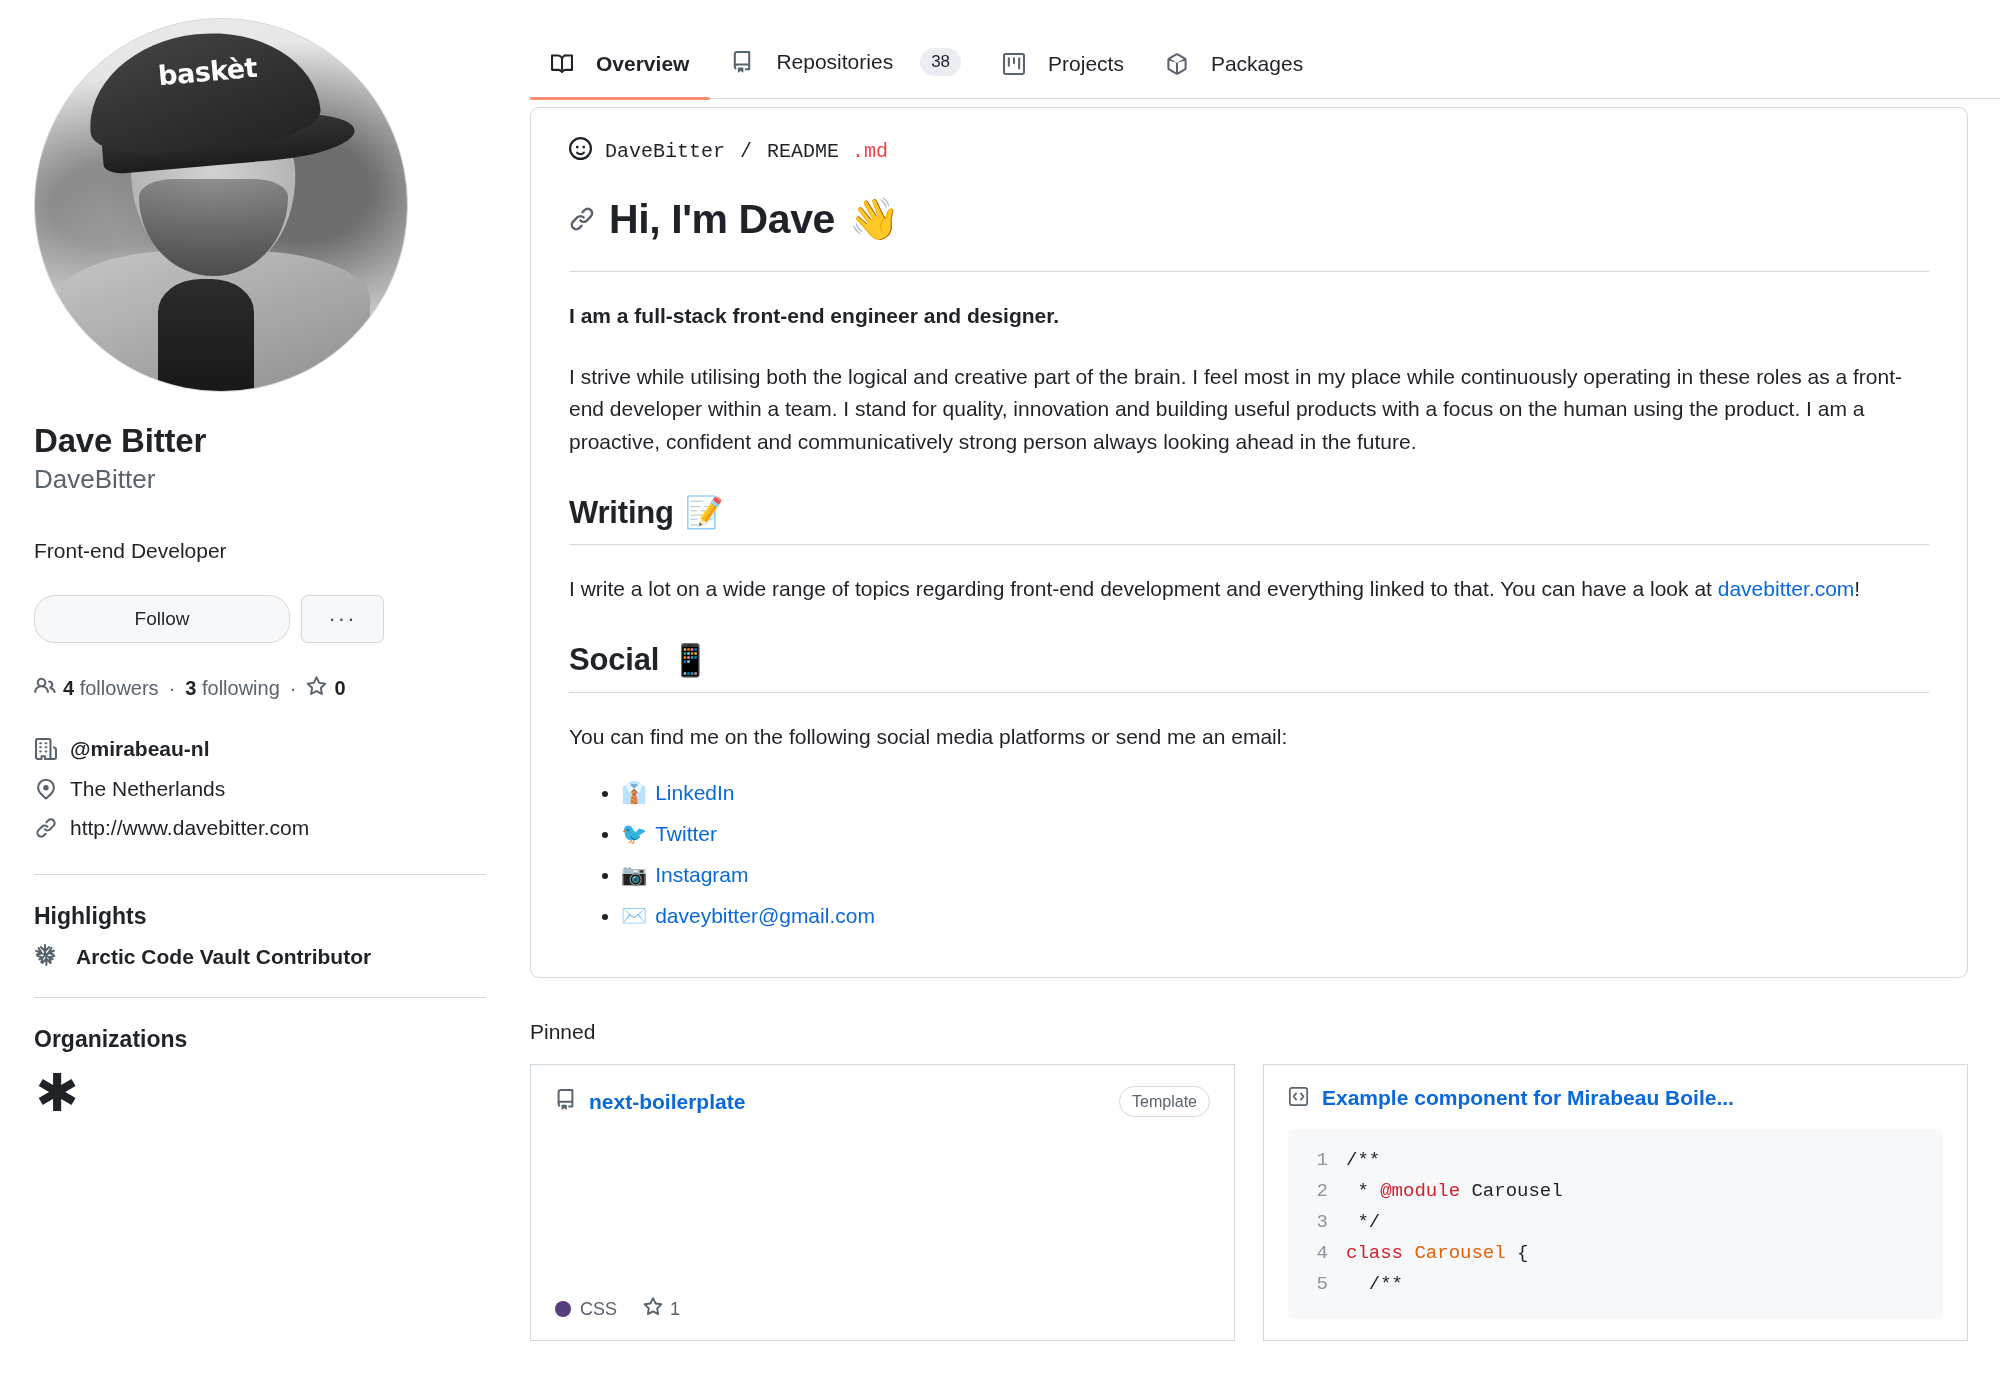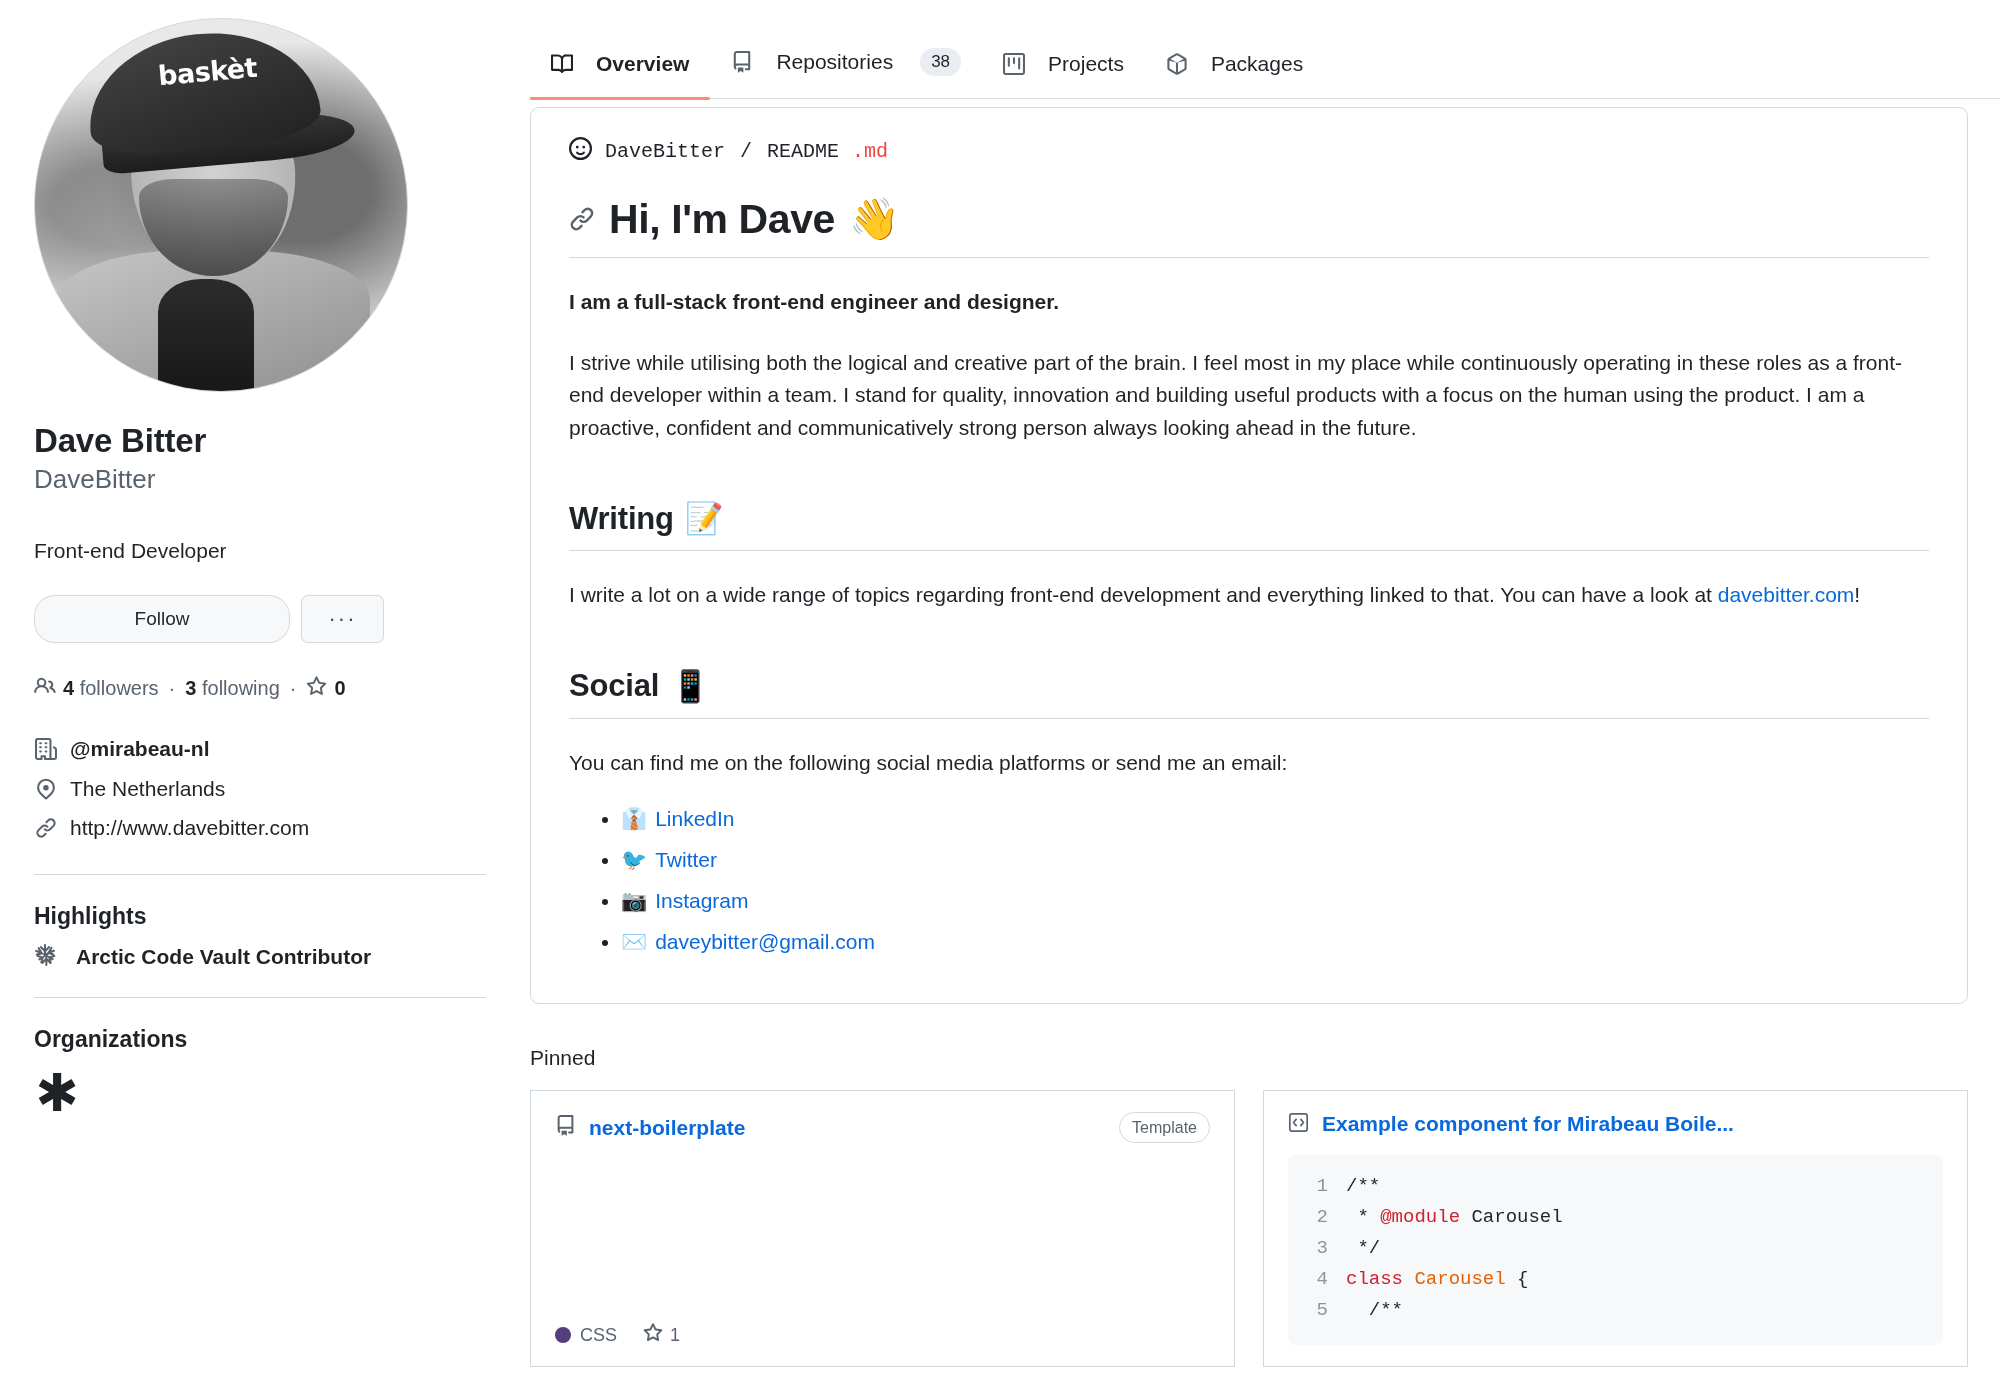--- a/index.html
+++ b/index.html
@@ -252,21 +252,21 @@
     font-size: 20px;
     color: #1F2328;
   }
   .readme-path .md { color: #ef4444; }
   .readme-path .slash { color: #1F2328; padding: 0 2px; }
 
   h1.md-h1 {
     font-size: 41px;
     font-weight: bold;
     margin-top: 29px;
-    padding-bottom: 14px;
+    padding-bottom: 28px;
     border-bottom: 1px solid #d1d9e0;
     display: flex;
     align-items: center;
     gap: 14px;
     letter-spacing: -0.4px;
   }
   .anchor-ic { color: #59636e; display: inline-flex; }
   .emoji { font-family: "DejaVu Sans", sans-serif; }
 
   .md-p {
@@ -274,21 +274,21 @@
     line-height: 1.55;
     margin-top: 28px;
     color: #1F2328;
   }
   .md-p.strong { font-weight: bold; }
   .md-link { color: #0969da; text-decoration: none; cursor: pointer; }
 
   h2.md-h2 {
     font-size: 31px;
     font-weight: bold;
-    margin-top: 56px;
+    margin-top: 36px;
     padding-bottom: 13px;
     border-bottom: 1px solid #d1d9e0;
     display: flex;
     align-items: center;
     gap: 12px;
     letter-spacing: -0.2px;
   }
 
   ul.md-ul { margin-top: 20px; padding-left: 52px; }
   ul.md-ul li {

